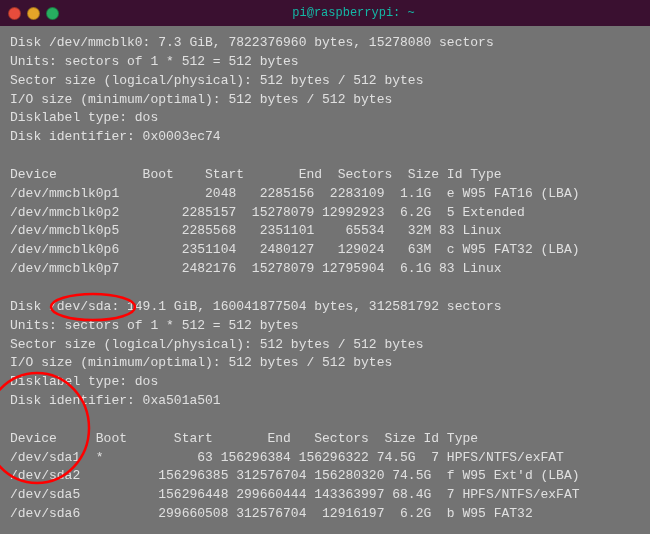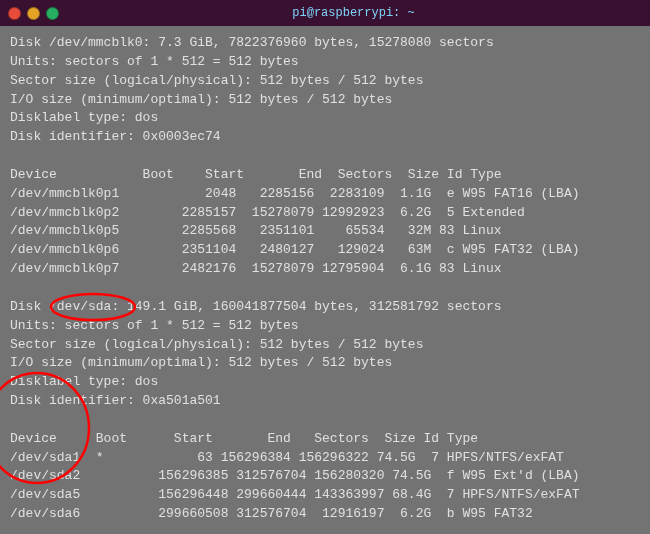--- a/index.html
+++ b/index.html
@@ -31,21 +31,21 @@
       height: 13px;
       border-radius: 50%;
       border: 1px solid rgba(0,0,0,0.3);
     }
     .btn-close { background: #e74c3c; }
     .btn-min { background: #e5a428; }
     .btn-max { background: #27ae60; }
     .titlebar-title {
       flex: 1;
       text-align: center;
-      color: #7dd3fc;
+      color: #14b8a6;
       font-size: 12px;
     }
     .terminal {
       flex: 1;
       background: #737373;
       color: #e0e0e0;
       padding: 8px 10px;
       overflow: hidden;
       line-height: 1.45;
     }

